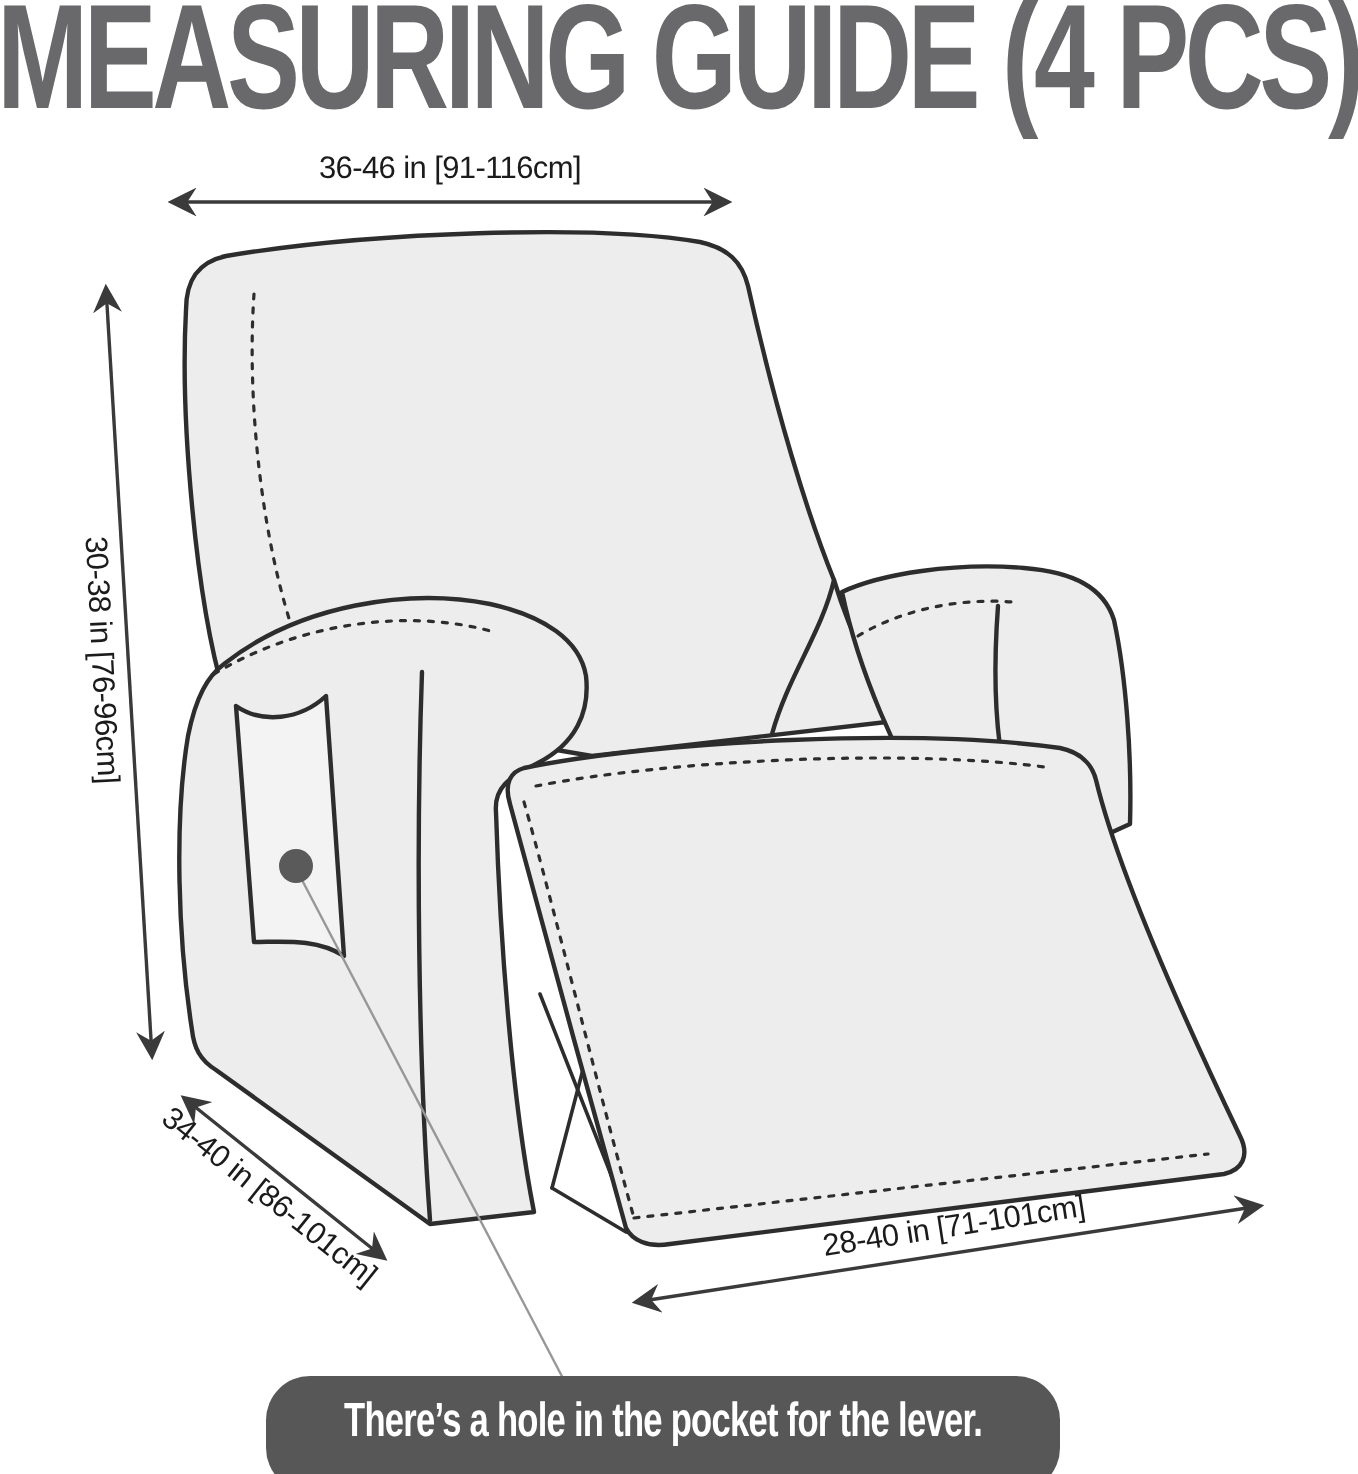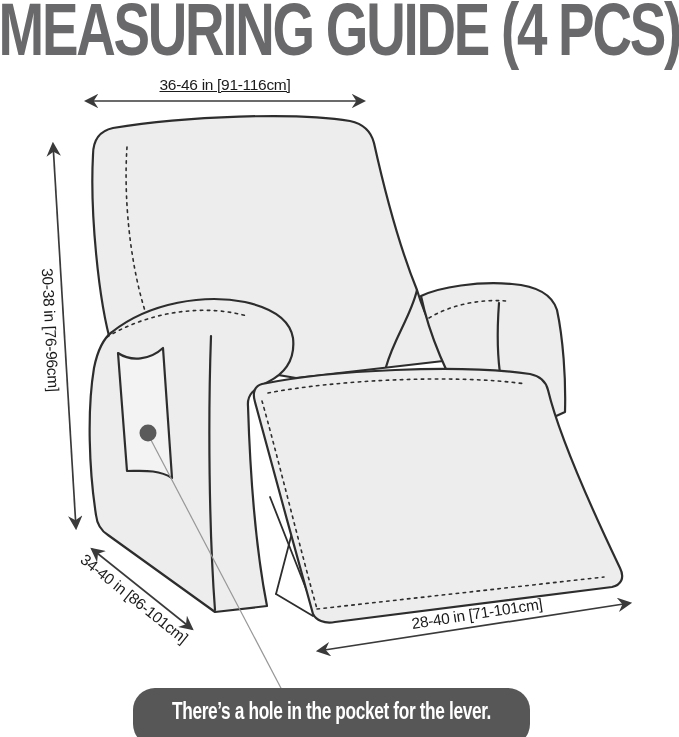--- a/index.html
+++ b/index.html
@@ -33,21 +33,21 @@
   .diagram-svg { position: absolute; left: 0; top: 0; }
 
   
   .dim-label {
     position: absolute;
     font-size: 15.5px;
     letter-spacing: -0.3px;
     color: #1b1b1b;
     white-space: nowrap;
   }
-  .dim-top { left: 85px; top: 76px; width: 280px; text-align: center; text-decoration: underline; }
+  .dim-top { left: 85px; top: 76px; width: 280px; text-align: center; }
   .dim-left {
     left: 50px; top: 330px;
     transform: translate(-50%, -50%) rotate(87deg);
   }
   .dim-diag {
     left: 134px; top: 599px;
     transform: translate(-50%, -50%) rotate(38.7deg);
   }
   .dim-bottom {
     left: 477px; top: 614px;

